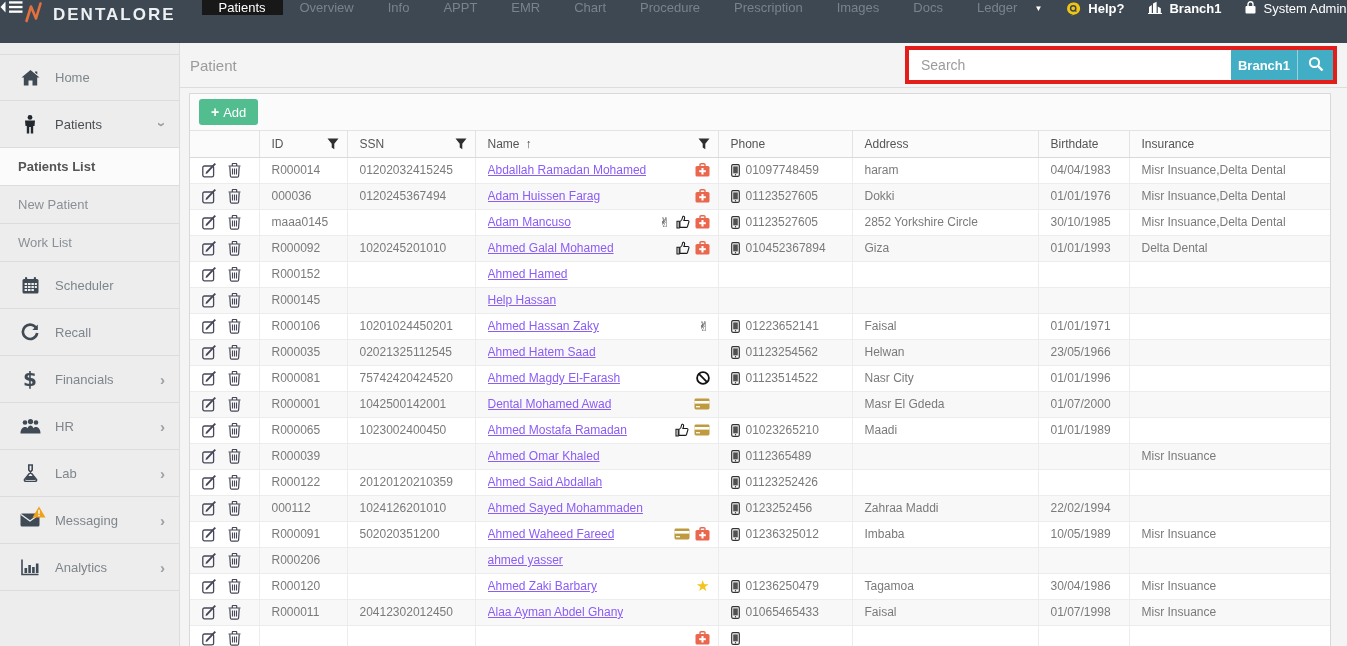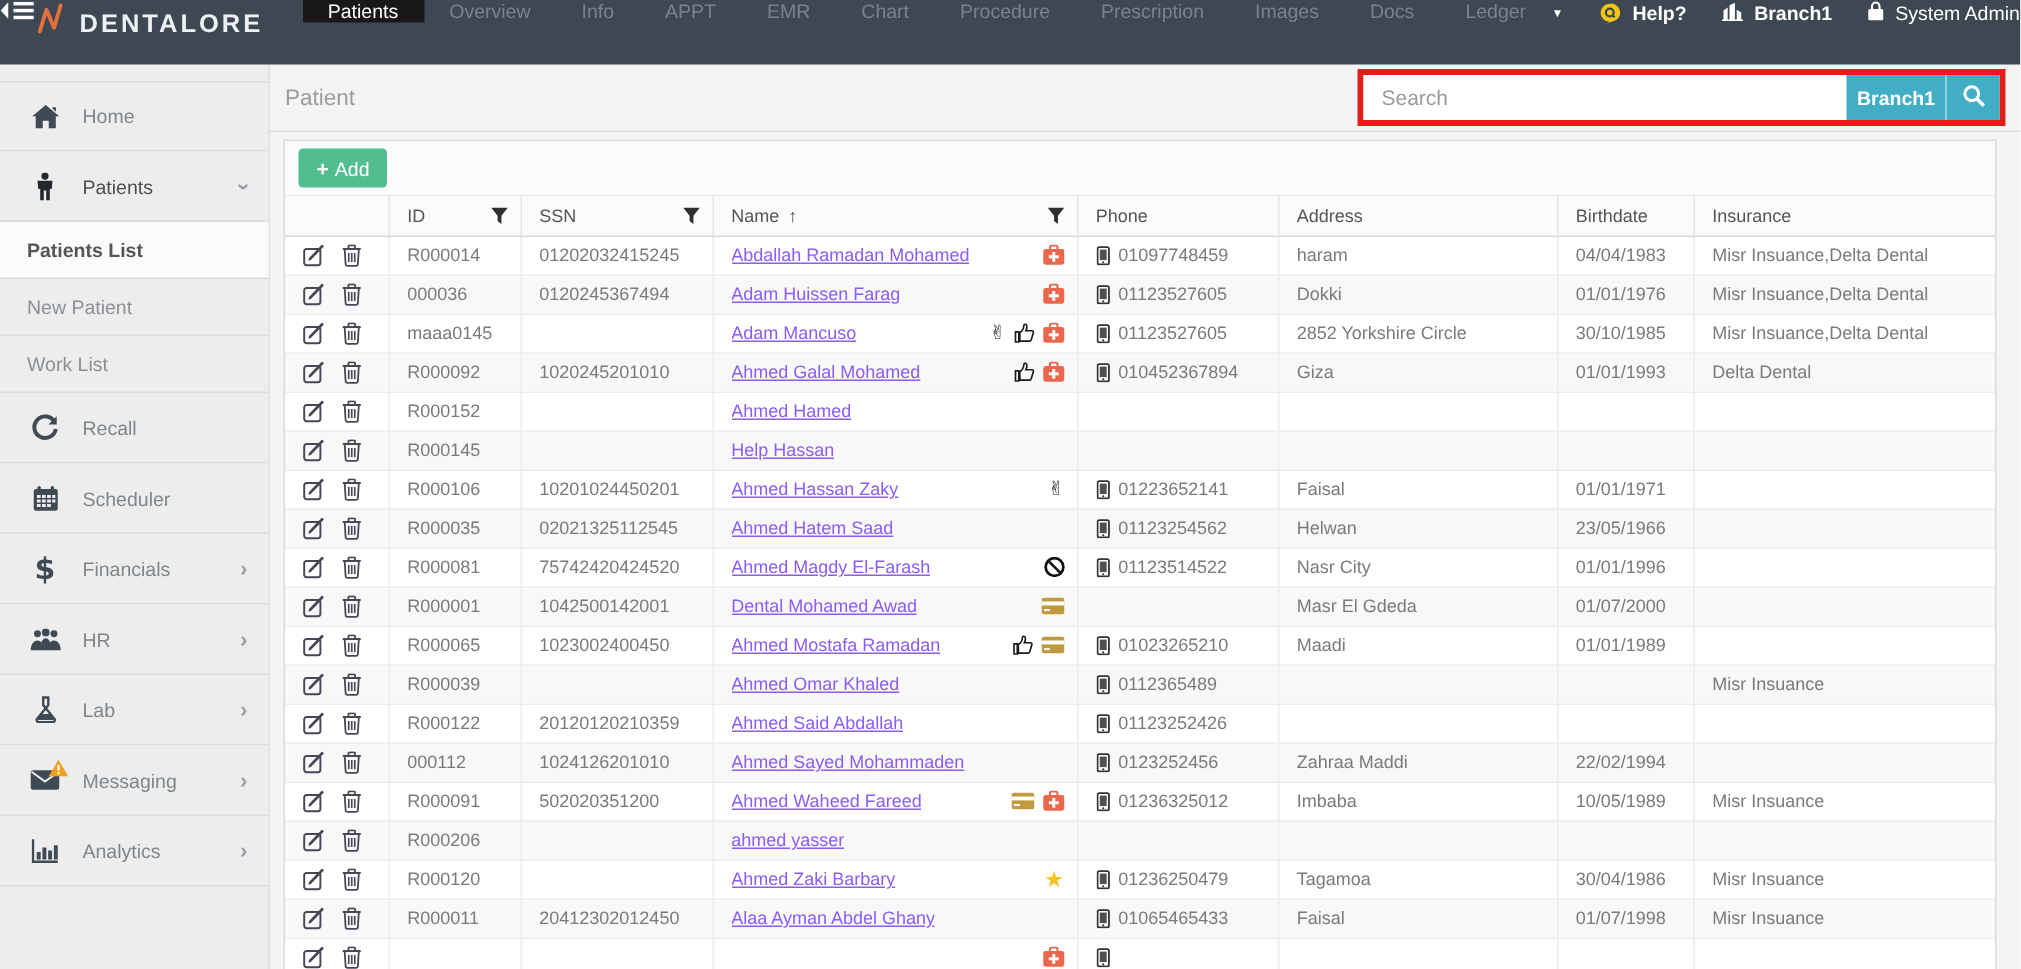--- a/index.html
+++ b/index.html
@@ -166,31 +166,20 @@
       </div>
       <div class="side-item sub">
         <span class="s-label">New Patient</span>
       </div>
       <div class="side-item sub">
         <span class="s-label">Work List</span>
       </div>
       <div class="side-item">
         <span class="s-icon">
           <span style="display: inline-flex;">
-            <svg width="18" height="18" viewBox="0 0 18 18">
-              <path d="M15.5 5.5 A7.2 7.2 0 1 0 16.2 10" fill="none" stroke="#3f4a55" stroke-width="2.6"></path>
-              <path d="M16.8 1.5 V7 H11.3 z" fill="#3f4a55"></path>
-            </svg>
-          </span>
-        </span>
-        <span class="s-label">Recall</span>
-      </div>
-      <div class="side-item">
-        <span class="s-icon">
-          <span style="display: inline-flex;">
             <svg width="17" height="17" viewBox="0 0 17 17">
               <rect x="0.5" y="2" width="16" height="14.5" rx="1.5" fill="#3f4a55"></rect>
               <rect x="3" y="0" width="2.2" height="4" rx="1" fill="#3f4a55"></rect>
               <rect x="11.8" y="0" width="2.2" height="4" rx="1" fill="#3f4a55"></rect>
               <g fill="#ededed">
                 <rect x="2.6" y="6" width="2.5" height="2"></rect>
                 <rect x="6" y="6" width="2.5" height="2"></rect>
                 <rect x="9.4" y="6" width="2.5" height="2"></rect>
                 <rect x="12.8" y="6" width="2.1" height="2"></rect>
                 <rect x="2.6" y="9" width="2.5" height="2"></rect>
@@ -198,20 +187,31 @@
                 <rect x="9.4" y="9" width="2.5" height="2"></rect>
                 <rect x="12.8" y="9" width="2.1" height="2"></rect>
                 <rect x="2.6" y="12" width="2.5" height="2"></rect>
                 <rect x="6" y="12" width="2.5" height="2"></rect>
                 <rect x="9.4" y="12" width="2.5" height="2"></rect>
               </g>
             </svg>
           </span>
         </span>
         <span class="s-label">Scheduler</span>
+      </div>
+      <div class="side-item">
+        <span class="s-icon">
+          <span style="display: inline-flex;">
+            <svg width="18" height="18" viewBox="0 0 18 18">
+              <path d="M15.5 5.5 A7.2 7.2 0 1 0 16.2 10" fill="none" stroke="#3f4a55" stroke-width="2.6"></path>
+              <path d="M16.8 1.5 V7 H11.3 z" fill="#3f4a55"></path>
+            </svg>
+          </span>
+        </span>
+        <span class="s-label">Recall</span>
       </div>
       <div class="side-item">
         <span class="s-icon">
           <span class="dollar-glyph" style="display: inline-flex;">$</span>
         </span>
         <span class="s-label">Financials</span>
         <span class="chev-r">›</span>
       </div>
       <div class="side-item">
         <span class="s-icon">

